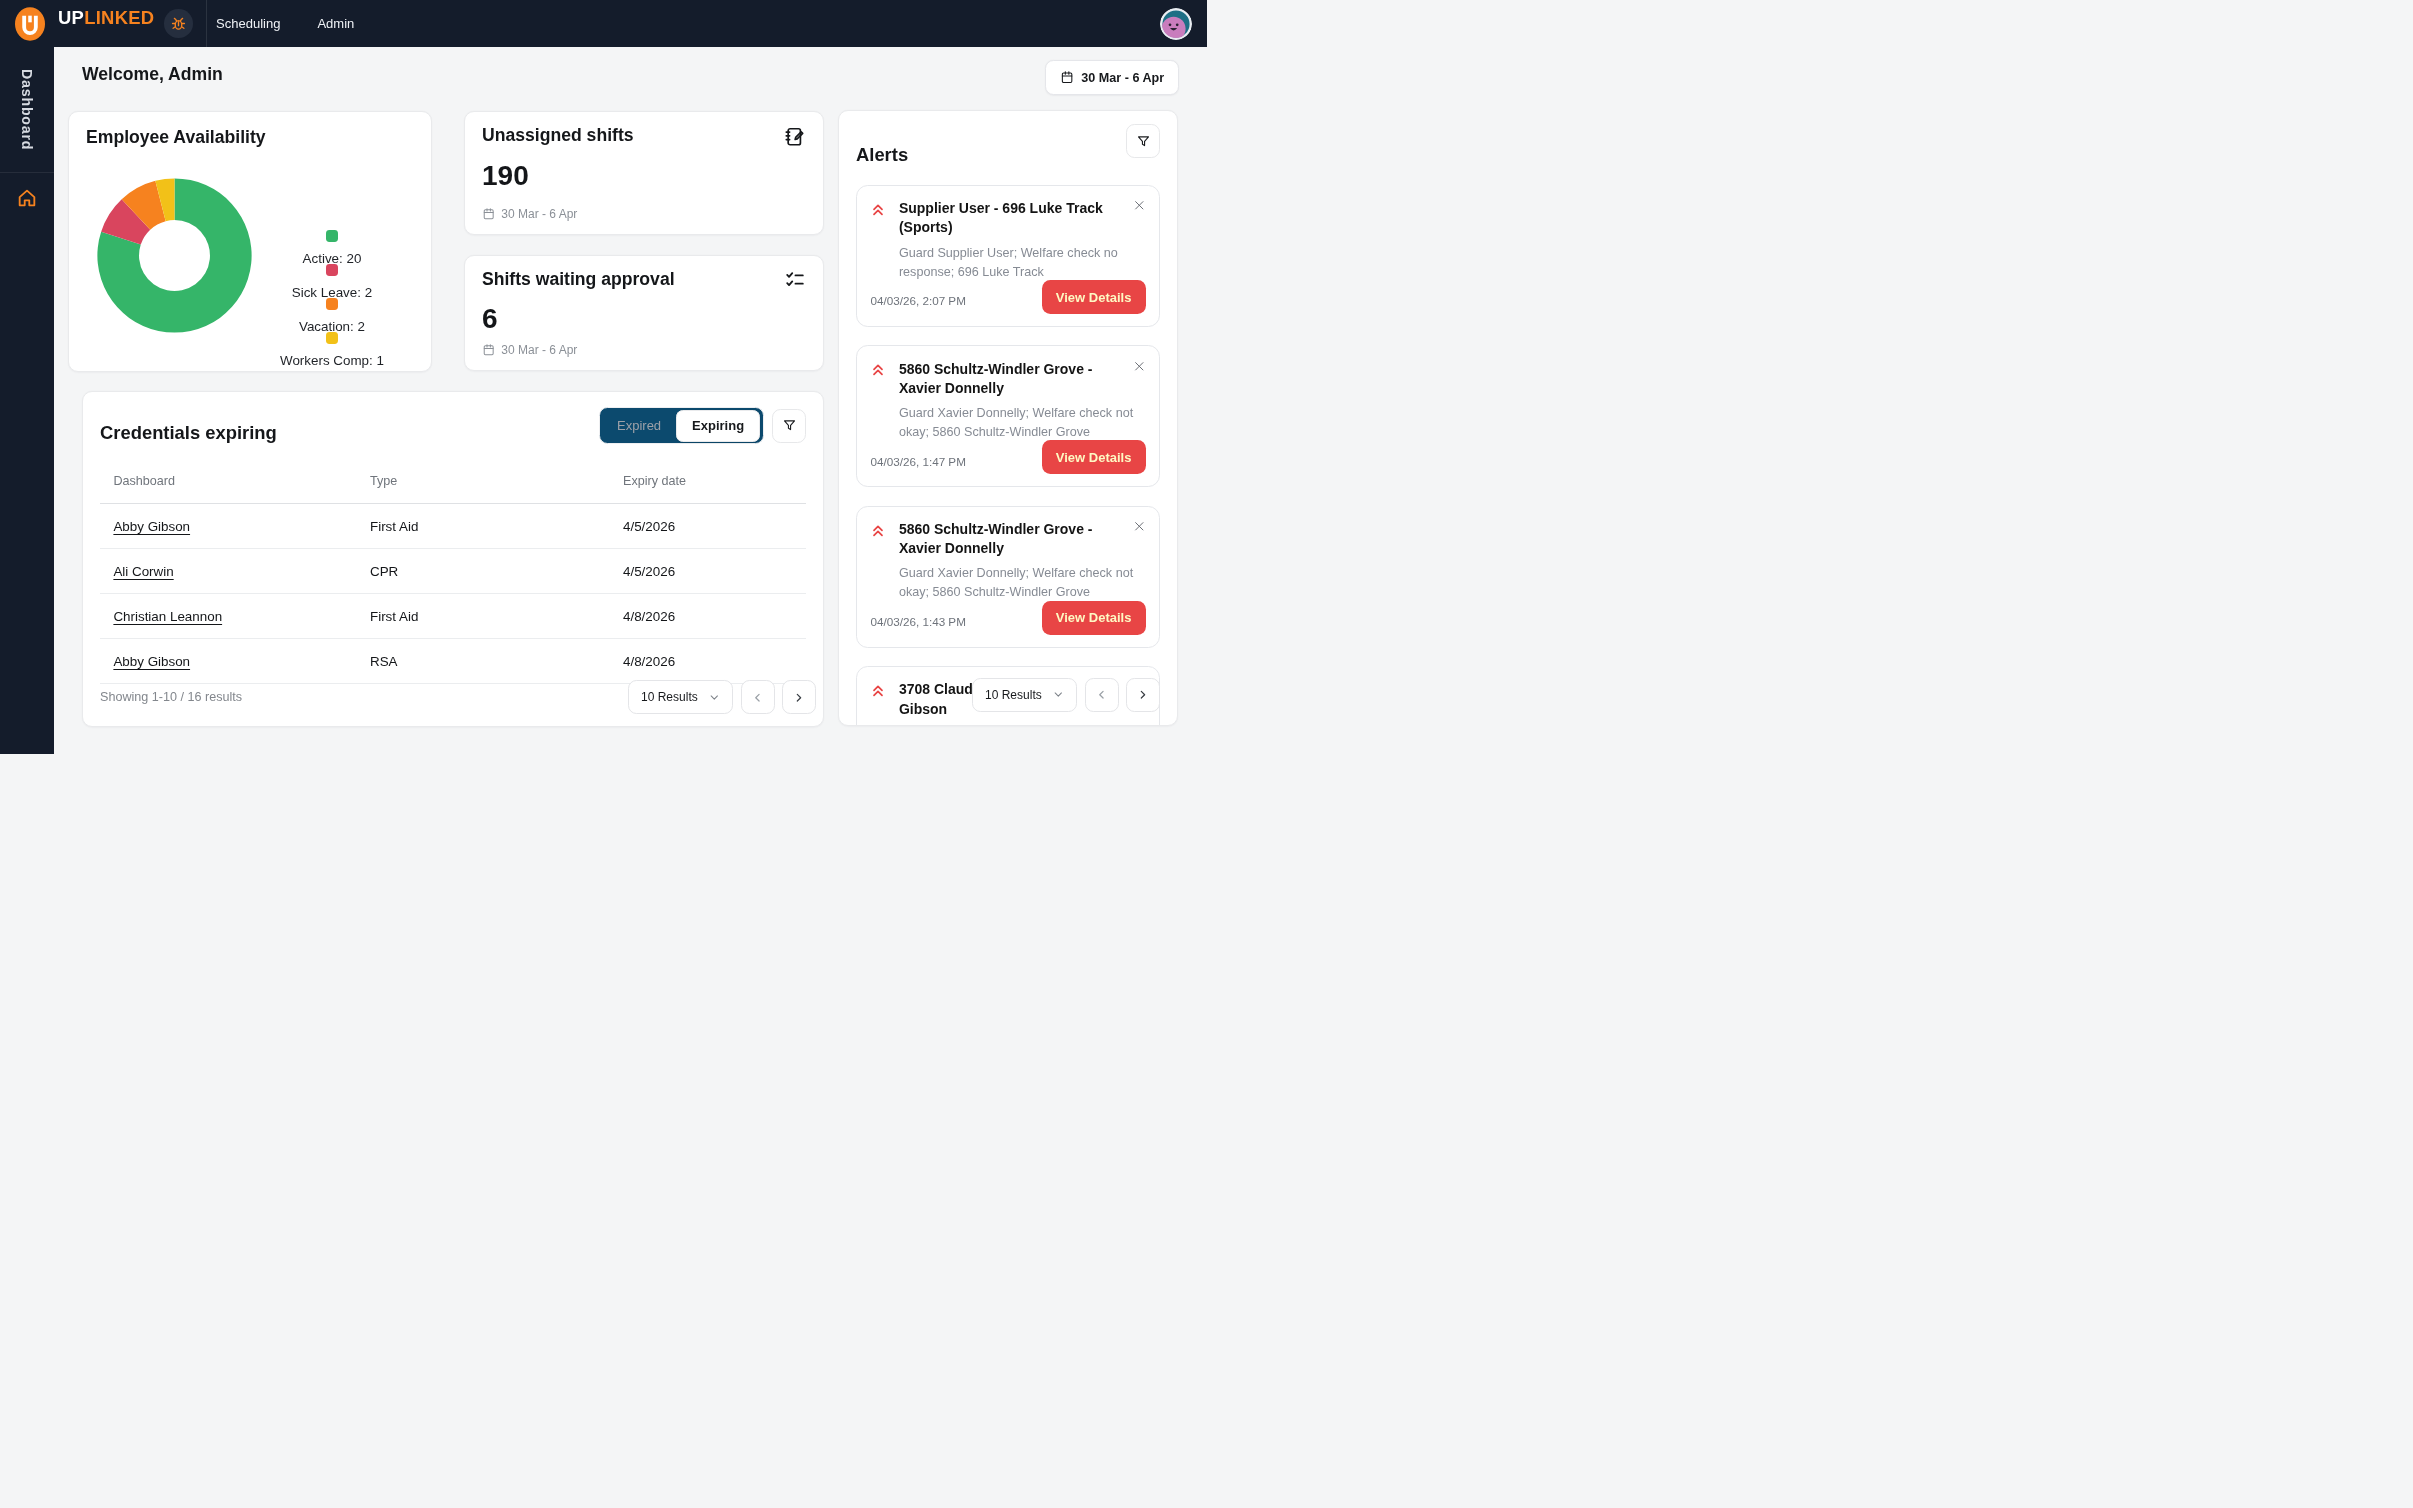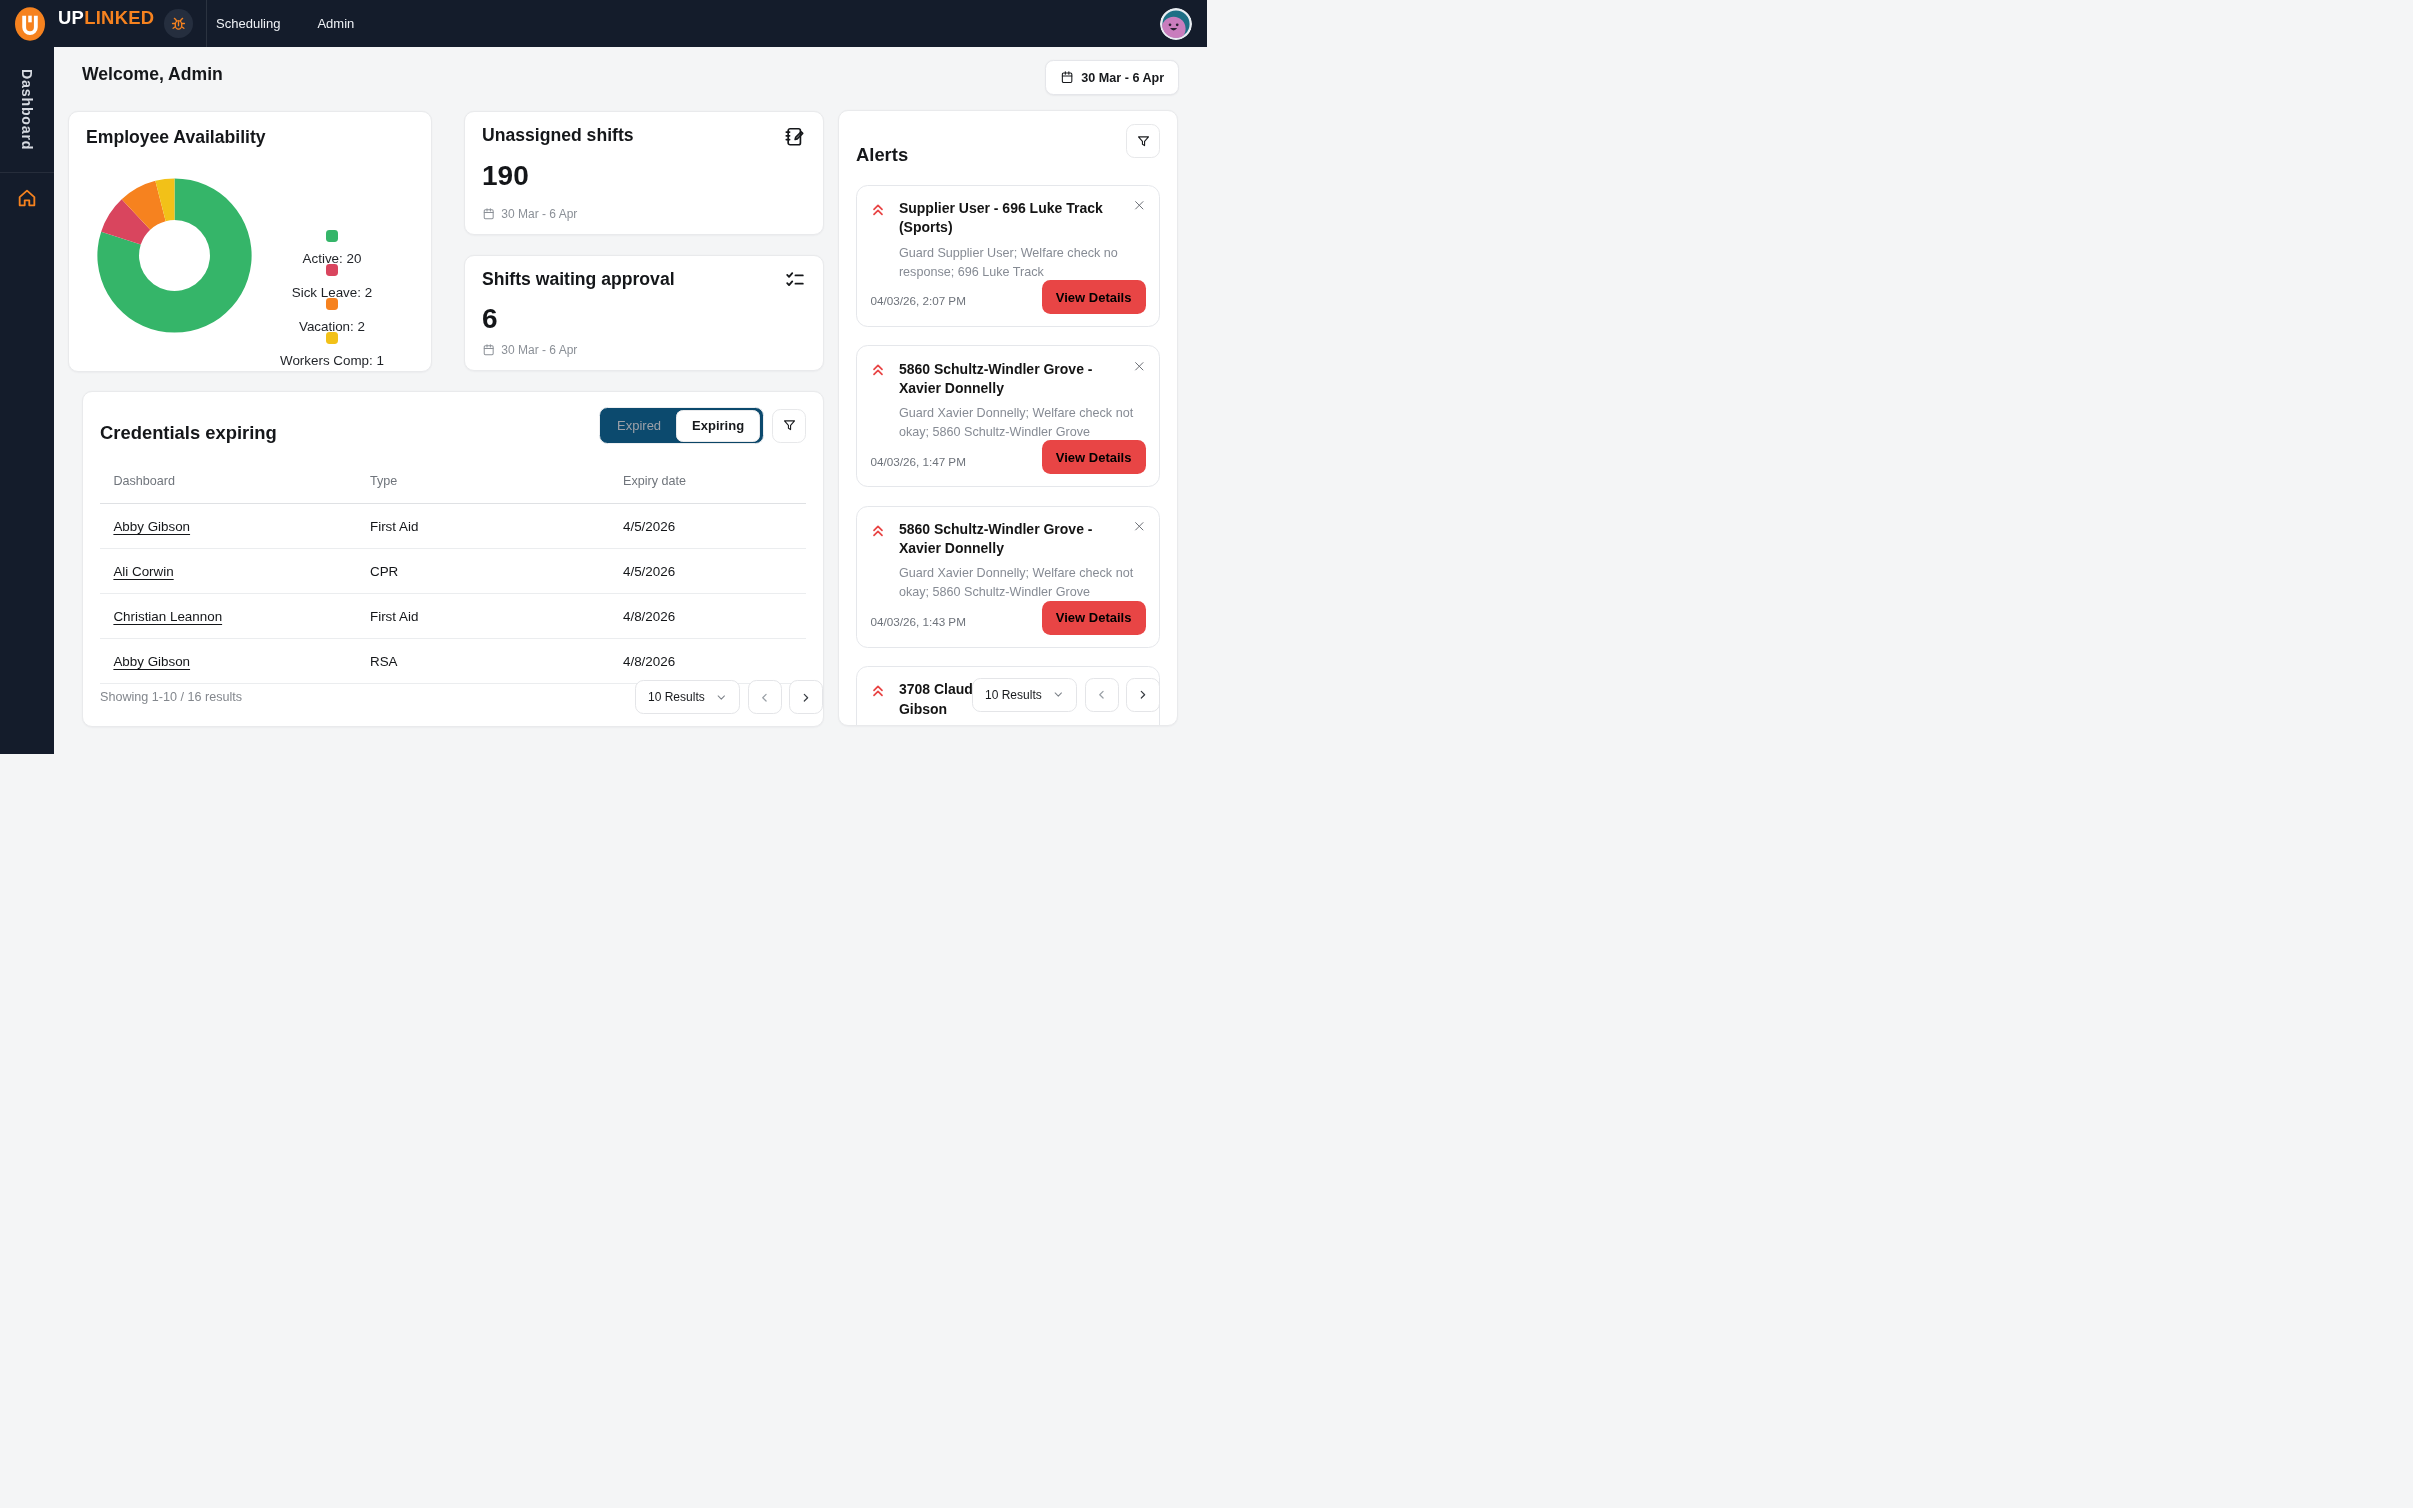--- a/index.html
+++ b/index.html
@@ -60,38 +60,38 @@
   .toggle .seg.active { background:#fff; color:#17191c; font-weight:700; border:0.8px solid #e9eaec; box-shadow:0 0.8px 1.7px rgba(0,0,0,.08); height:32px; }
   .icon-btn { width:34px; height:34px; border-radius:8.4px; border:0.8px solid #e7e8ea; background:#fff; display:flex; align-items:center; justify-content:center; cursor:pointer; }
 
   table.creds { width:100%; border-collapse:collapse; margin-top:22px; }
   table.creds th { text-align:left; font-size:12.6px; font-weight:500; color:#70757c; padding:8.4px 0 15px 0; border-bottom:0.8px solid #dfe1e4; }
   table.creds td { font-size:13.4px; color:#141619; height:45px; border-bottom:0.8px solid #ebedef; }
   table.creds th:first-child, table.creds td:first-child { padding-left:13.4px; width:270px; }
   table.creds th:nth-child(2), table.creds td:nth-child(2) { width:253px; }
   .emp-link { color:#141619; text-decoration:underline; text-underline-offset:2.5px; cursor:pointer; }
 
-  .creds-footer { position:absolute; left:17px; right:0; bottom:11.7px; display:flex; align-items:center;justify-content:flex-end; }
+  .creds-footer { position:absolute; left:17px; right:7px; bottom:11.7px; display:flex; align-items:center;justify-content:flex-end; }
   .showing { font-size:12.6px; color:#83878d; }
   .pager { margin-left:auto; display:flex; align-items:center; gap:7.5px; }
   .select-btn { height:34px; padding:0 11.7px; display:flex; align-items:center; gap:10px; background:#fff; border:0.8px solid #e4e5e8; border-radius:8.4px; font-size:12px; color:#17191c; cursor:pointer; font-family:inherit; }
   .pg-btn { width:34px; height:34px; border-radius:8.4px; border:0.8px solid #e4e5e8; background:#fff; display:flex; align-items:center; justify-content:center; cursor:pointer; }
 
   
   .card-alerts { left:838px; top:110px; width:340px; height:616px; padding:13.4px 17px; overflow:hidden; }
   .alerts-head { display:flex; align-items:flex-start; }
   .alerts-head .card-h2 { font-size:18.4px; margin-top:20px; }
   .alerts-list { margin-top:18.4px; display:flex; flex-direction:column; gap:18.4px; }
   .alert-card { position:relative; border:0.8px solid #e5e7eb; border-radius:11.7px; background:#fff; height:142px; flex:none; padding:13.4px; }
   .alert-prio { position:absolute; left:12.6px; top:15px; }
   .alert-title { margin:0 23.5px 0 28.5px; font-size:14px; font-weight:700; color:#141414; line-height:1.38; }
   .alert-close { position:absolute; right:10px; top:10px; width:20px; height:20px; background:none; border:none; display:flex; align-items:center; justify-content:center; cursor:pointer; }
   .alert-desc { margin:5.9px 8.4px 0 28.5px; font-size:12.6px; color:#868b94; line-height:1.5; }
   .alert-time { position:absolute; left:13.4px; bottom:18.4px; font-size:11.7px; color:#6e737b; }
-  .alert-action { position:absolute; right:13.4px; bottom:11.7px; height:34px; padding:0 14.2px; background:var(--alert-red,#e84545); color:#000000; font-size:13px; font-weight:700; border:none; border-radius:8.4px; cursor:pointer; font-family:inherit; }
+  .alert-action { position:absolute; right:13.4px; bottom:11.7px; height:34px; padding:0 14.2px; background:var(--alert-red,#e84545); color:#fef9c3; font-size:13px; font-weight:700; border:none; border-radius:8.4px; cursor:pointer; font-family:inherit; }
   .alerts-pager { position:absolute; right:17px; bottom:13.4px; display:flex; align-items:center; gap:7.5px; z-index:5; }
 
   svg { display:block; }
 </style>
 </head>
 <body>
 
 <div class="stage">
 
   <header class="navbar">

